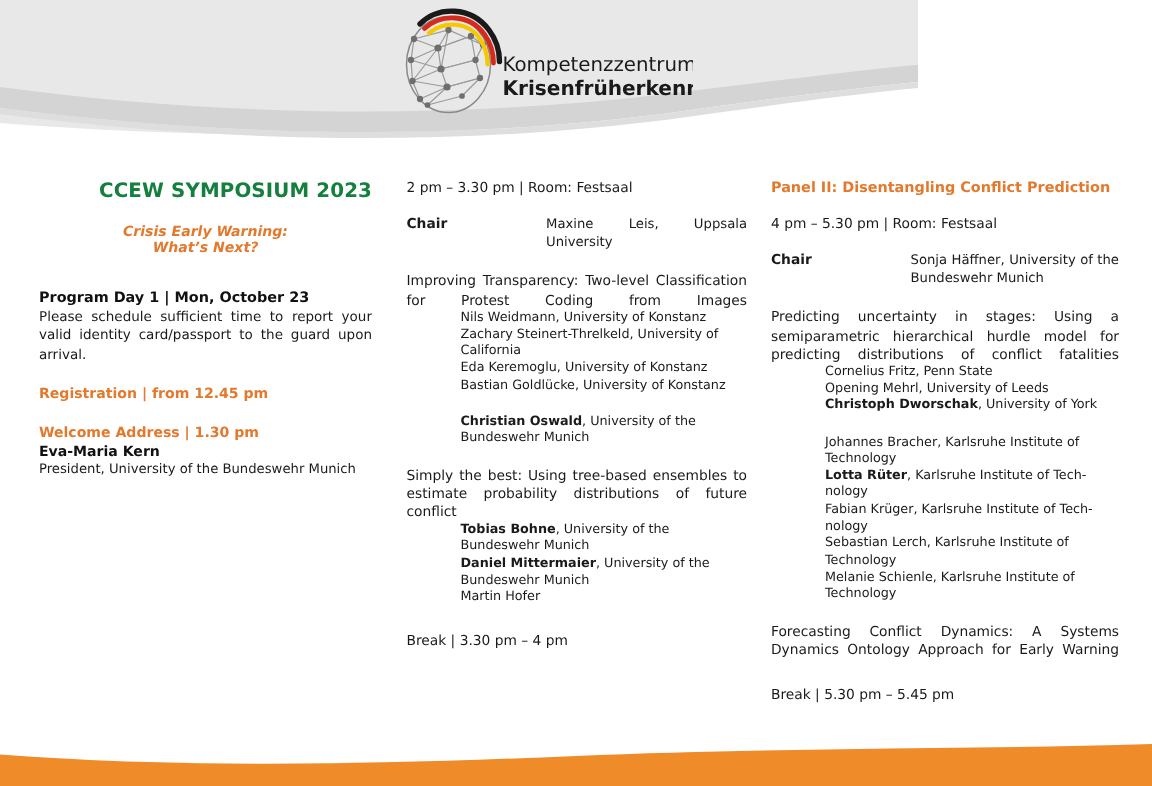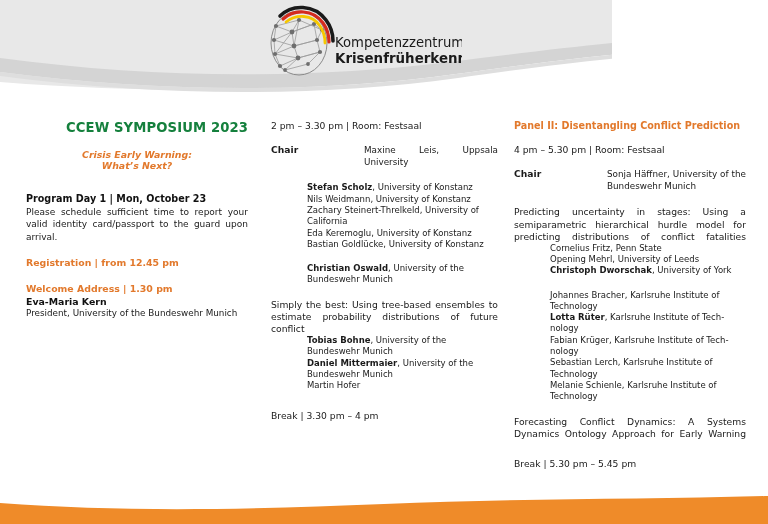--- a/index.html
+++ b/index.html
@@ -290,22 +290,22 @@
 
     <div class="col col-mid">
       <div class="panel-when">2 pm – 3.30 pm | Room: Festsaal</div>
 
       <div class="chair-row">
         <div class="chair-label">Chair</div>
         <div class="chair-person">Maxine Leis, Uppsala University</div>
       </div>
 
       <div class="talk">
-        <ul class="authors">
-          <li><span class="nm">Stefan Scholz</span><span>, University of Konstanz</span></li>
+        <div class="talk-title full">Improving Transparency: Two-level Classification for Protest Coding from Images</div>
+        <ul class="authors">
           <li><span>Nils Weidmann</span><span>, University of Konstanz</span></li>
           <li><span>Zachary Steinert-Threlkeld</span><span>, University of California</span></li>
           <li><span>Eda Keremoglu</span><span>, University of Konstanz</span></li>
           <li><span>Bastian Goldlücke</span><span>, University of Konstanz</span></li>
         </ul>
       </div>
 
       <div class="talk">
         <ul class="authors">
           <li><span class="nm">Christian Oswald</span><span>, University of the Bundeswehr Munich</span></li>

